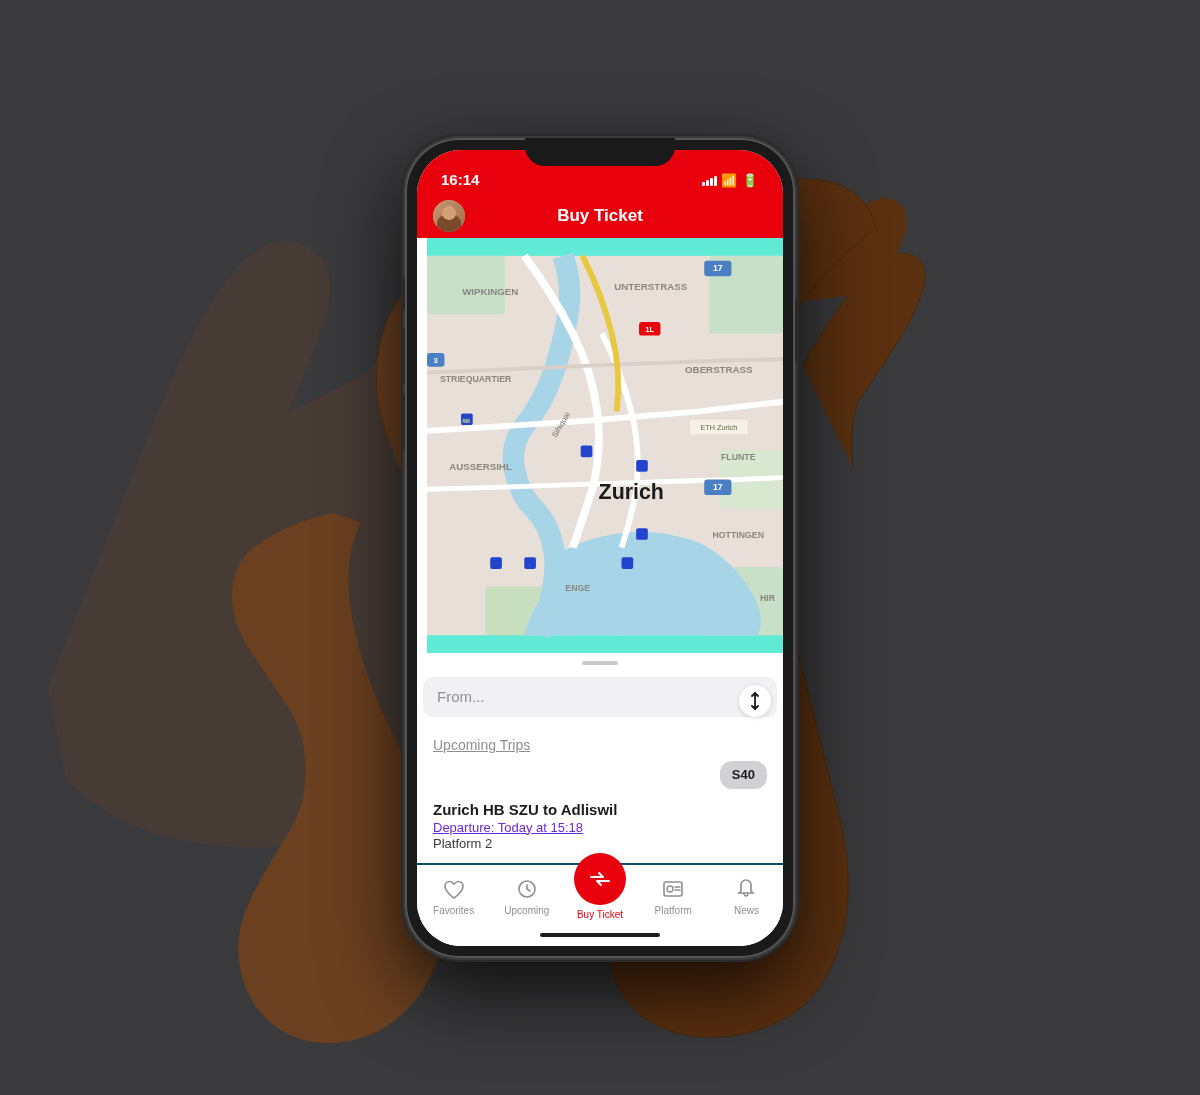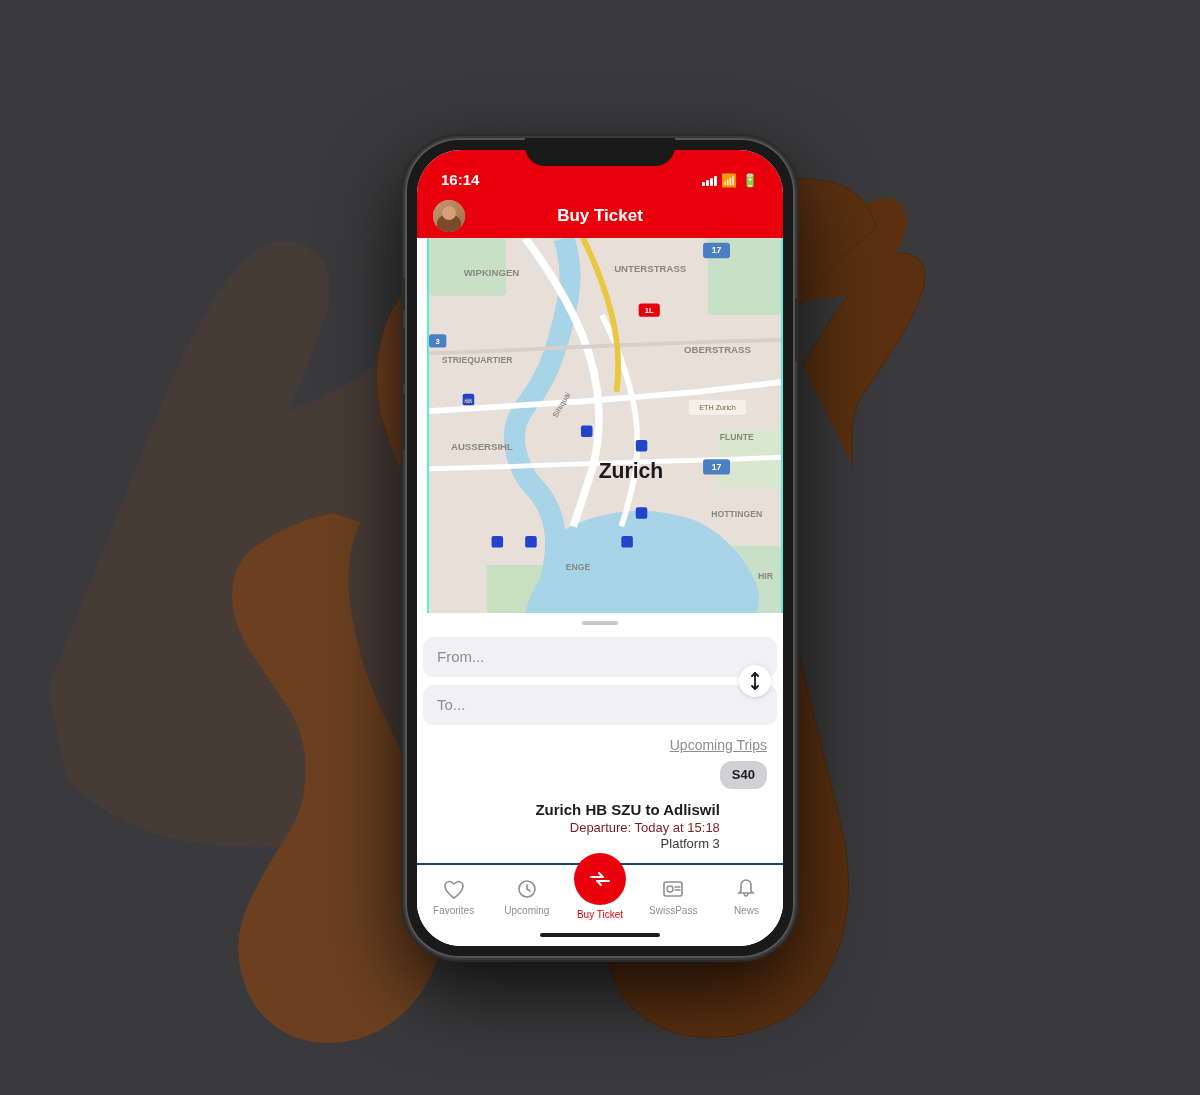--- a/index.html
+++ b/index.html
@@ -15,21 +15,20 @@
       overflow: hidden;
     }
 
     .scene {
       position: relative;
       width: 1104px;
       height: 1095px;
       display: flex;
       align-items: center;
       justify-content: center;
-      text-align: right;
     }
 
     
     .hand-bg {
       position: absolute;
       width: 100%;
       height: 100%;
       top: 0; left: 0;
       pointer-events: none;
     }
@@ -269,22 +268,23 @@
 
     .trip-route {
       font-size: 15px;
       font-weight: 700;
       color: #1c1c1e;
       margin-bottom: 2px;
     }
 
     .trip-time {
       font-size: 13px;
-      color: #7f1d1d;
+      color: #6d28d9;
       margin-bottom: 1px;
+      text-decoration: underline;
     }
 
     .trip-platform {
       font-size: 13px;
       color: #3a3a3c;
     }
 
     .trip-badge {
       background: #d0d0d5;
       border-radius: 12px;
@@ -544,39 +544,36 @@
       </div>
 
       <div class="bottom-panel">
         <div class="drag-handle"></div>
 
         <div class="inputs-container">
           <div class="input-from">
             <span style="color:#8e8e93">From...</span>
           </div>
           <div style="height:4px"></div>
-          <div class="input-to">
-            <span style="color:#8e8e93">To...</span>
-          </div>
           <div class="swap-icon-btn">
             <svg width="18" height="18" viewBox="0 0 18 18" fill="none" xmlns="http://www.w3.org/2000/svg">
               <path d="M9 4 L9 1 M9 1 L6 4 M9 1 L12 4" stroke="#1c1c1e" stroke-width="1.8" stroke-linecap="round" stroke-linejoin="round"></path>
               <path d="M9 14 L9 17 M9 17 L6 14 M9 17 L12 14" stroke="#1c1c1e" stroke-width="1.8" stroke-linecap="round" stroke-linejoin="round"></path>
               <line x1="9" y1="1" x2="9" y2="17" stroke="#1c1c1e" stroke-width="1.8" stroke-linecap="round"></line>
             </svg>
           </div>
         </div>
 
         <div class="upcoming-label">Upcoming Trips</div>
 
         <div class="trip-card">
           <div class="trip-info">
             <div class="trip-route">Zurich HB SZU to Adliswil</div>
             <div class="trip-time">Departure: Today at 15:18</div>
-            <div class="trip-platform">Platform 3</div>
+            <div class="trip-platform">Platform 2</div>
           </div>
           <div class="trip-badge">S40</div>
         </div>
 
         <div class="tab-bar">
 
           <div class="tab-item">
             <div class="tab-icon">
               <svg width="24" height="24" viewBox="0 0 24 24" fill="none" xmlns="http://www.w3.org/2000/svg">
                 <path d="M12 21C12 21 3 15 3 9C3 6.5 5 4.5 7.5 4.5C9 4.5 10.5 5.5 12 7C13.5 5.5 15 4.5 16.5 4.5C19 4.5 21 6.5 21 9C21 15 12 21 12 21Z" stroke="#8e8e93" stroke-width="1.6" fill="none"></path>
@@ -610,21 +607,21 @@
           </div>
 
           <div class="tab-item">
             <div class="tab-icon">
               <svg width="24" height="24" viewBox="0 0 24 24" fill="none" xmlns="http://www.w3.org/2000/svg">
                 <rect x="3" y="5" width="18" height="14" rx="2" stroke="#8e8e93" stroke-width="1.6"></rect>
                 <circle cx="9" cy="12" r="3" stroke="#8e8e93" stroke-width="1.4"></circle>
                 <path d="M14 10 L19 10 M14 13 L19 13" stroke="#8e8e93" stroke-width="1.4" stroke-linecap="round"></path>
               </svg>
             </div>
-            <span class="tab-label">SwissPass</span>
+            <span class="tab-label">Platform</span>
           </div>
 
           <div class="tab-item">
             <div class="tab-icon">
               <svg width="24" height="24" viewBox="0 0 24 24" fill="none" xmlns="http://www.w3.org/2000/svg">
                 <path d="M12 3 C9 3 7 5.5 7 8 L7 14 L5 16 L19 16 L17 14 L17 8 C17 5.5 15 3 12 3Z" stroke="#8e8e93" stroke-width="1.6" fill="none"></path>
                 <path d="M10 16 Q10 19 12 19 Q14 19 14 16" stroke="#8e8e93" stroke-width="1.4" fill="none"></path>
               </svg>
             </div>
             <span class="tab-label">News</span>

